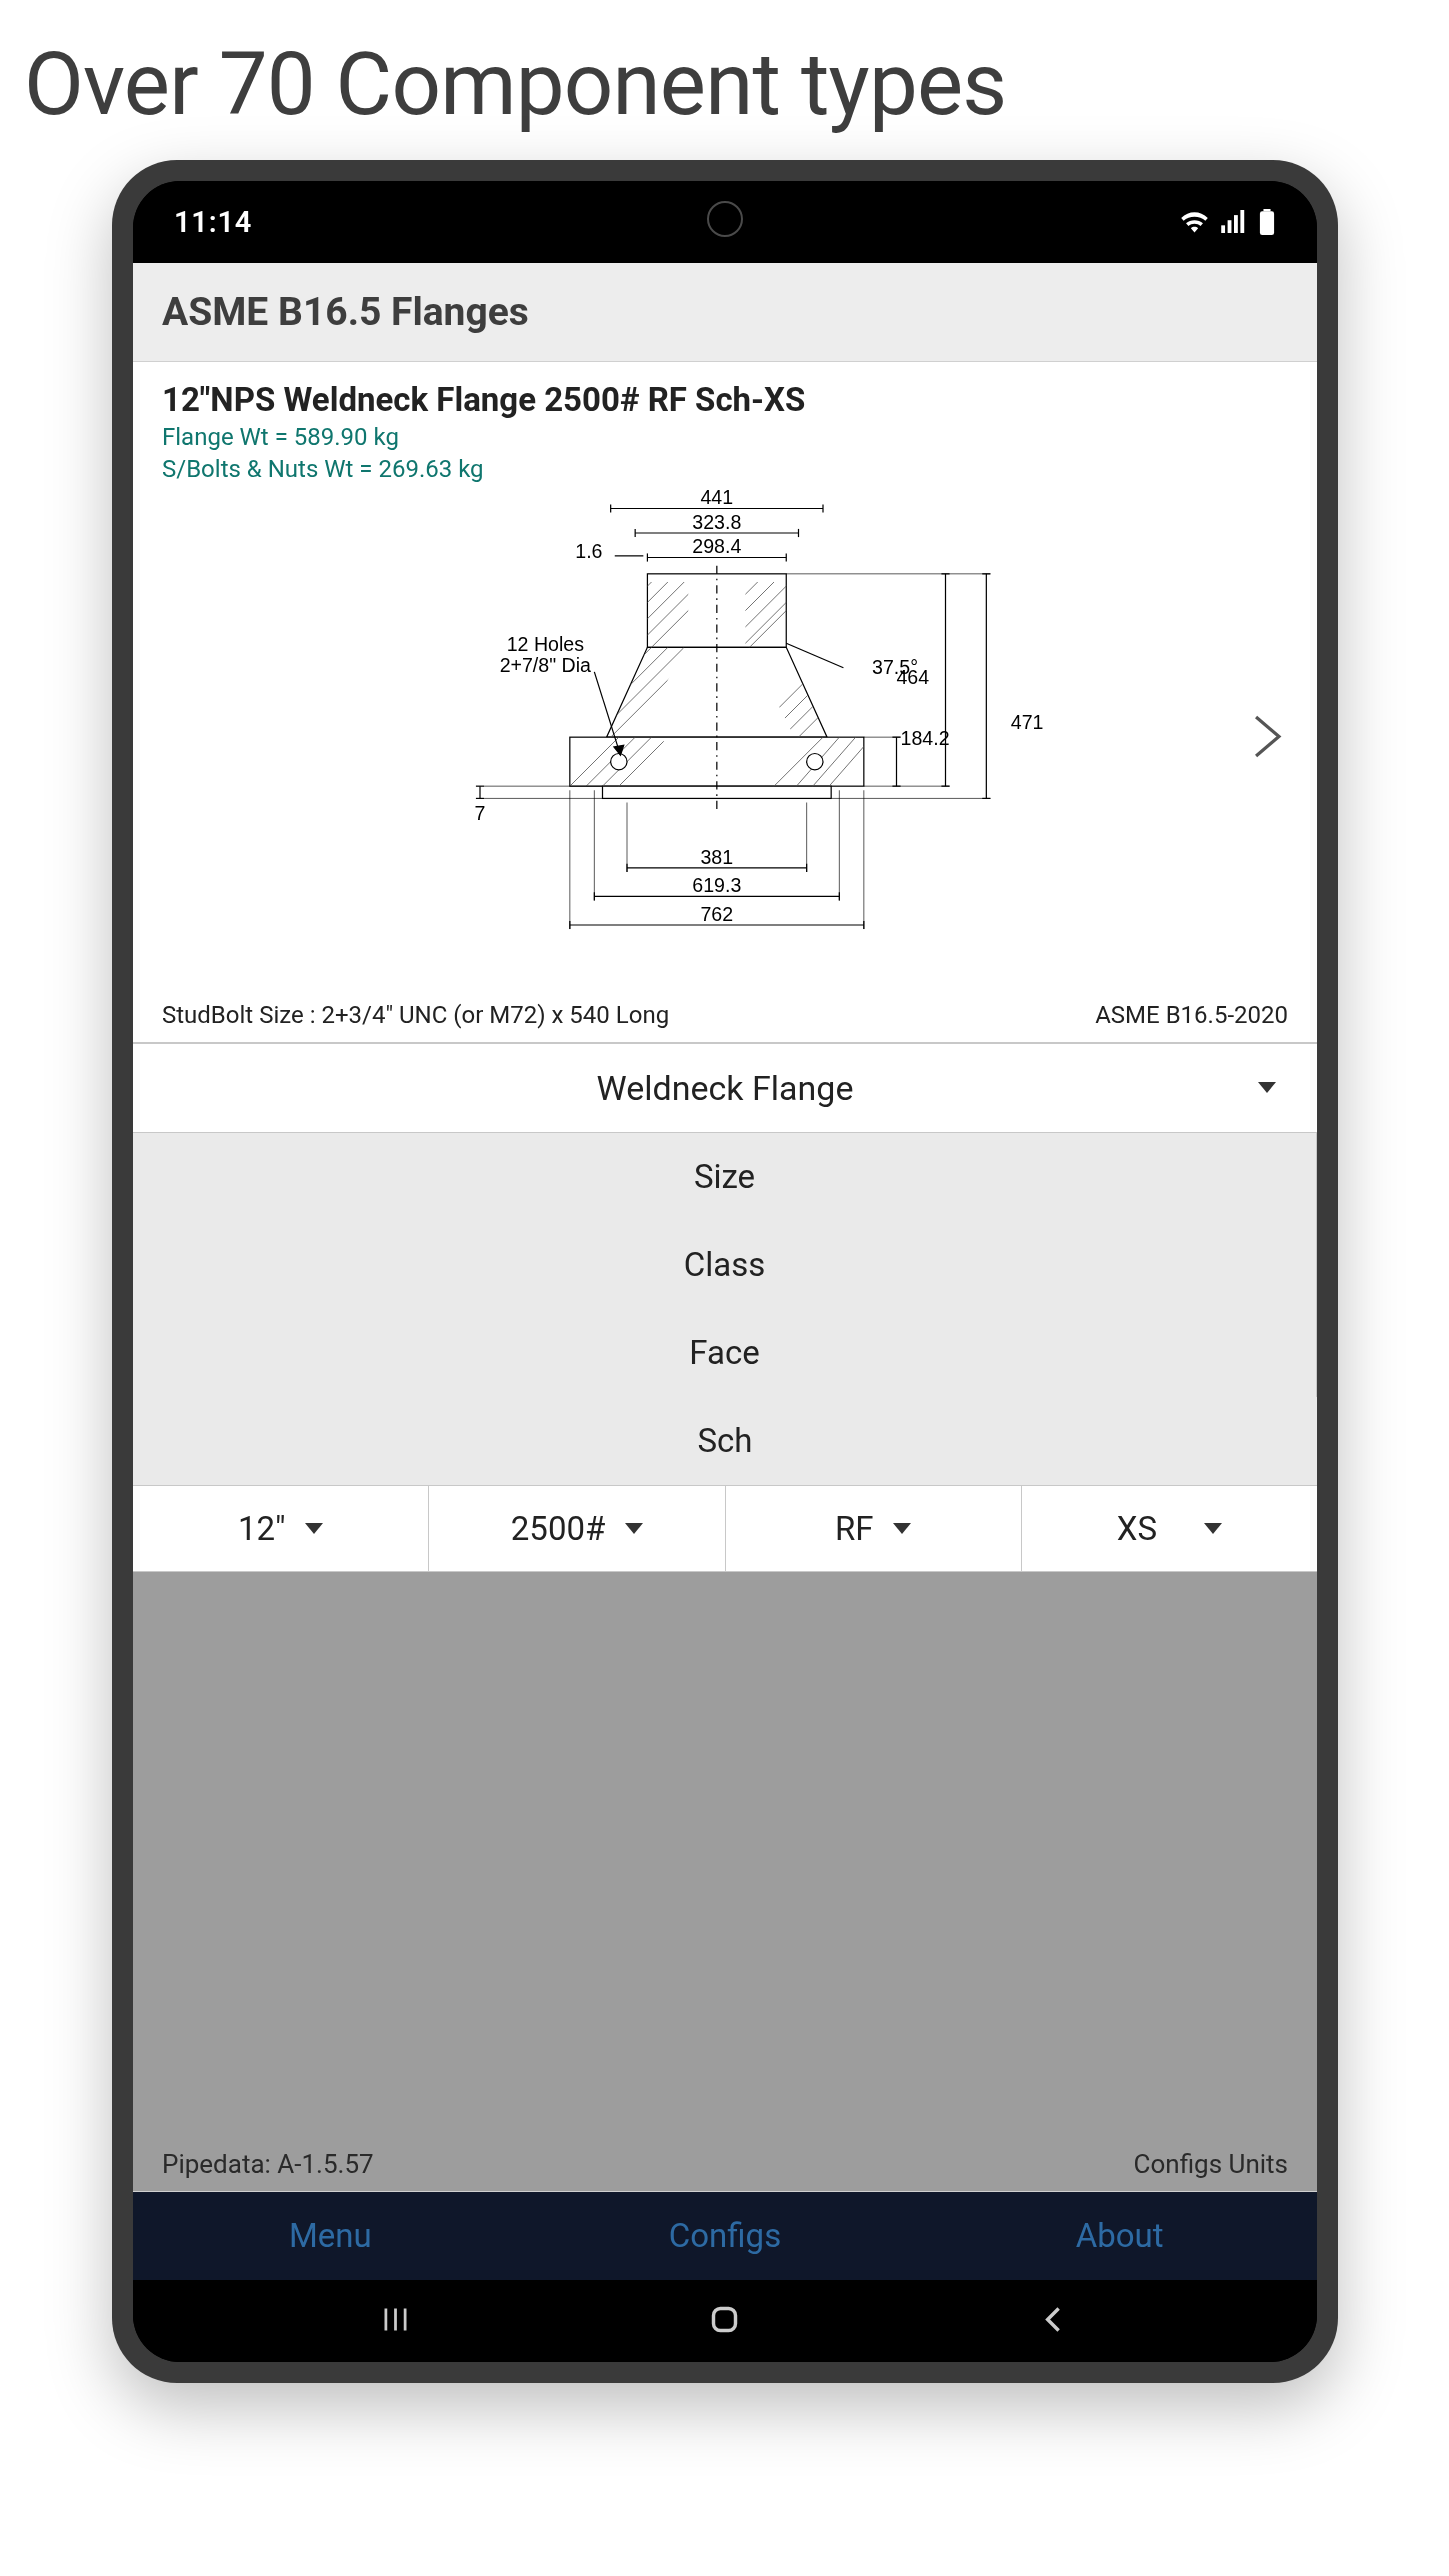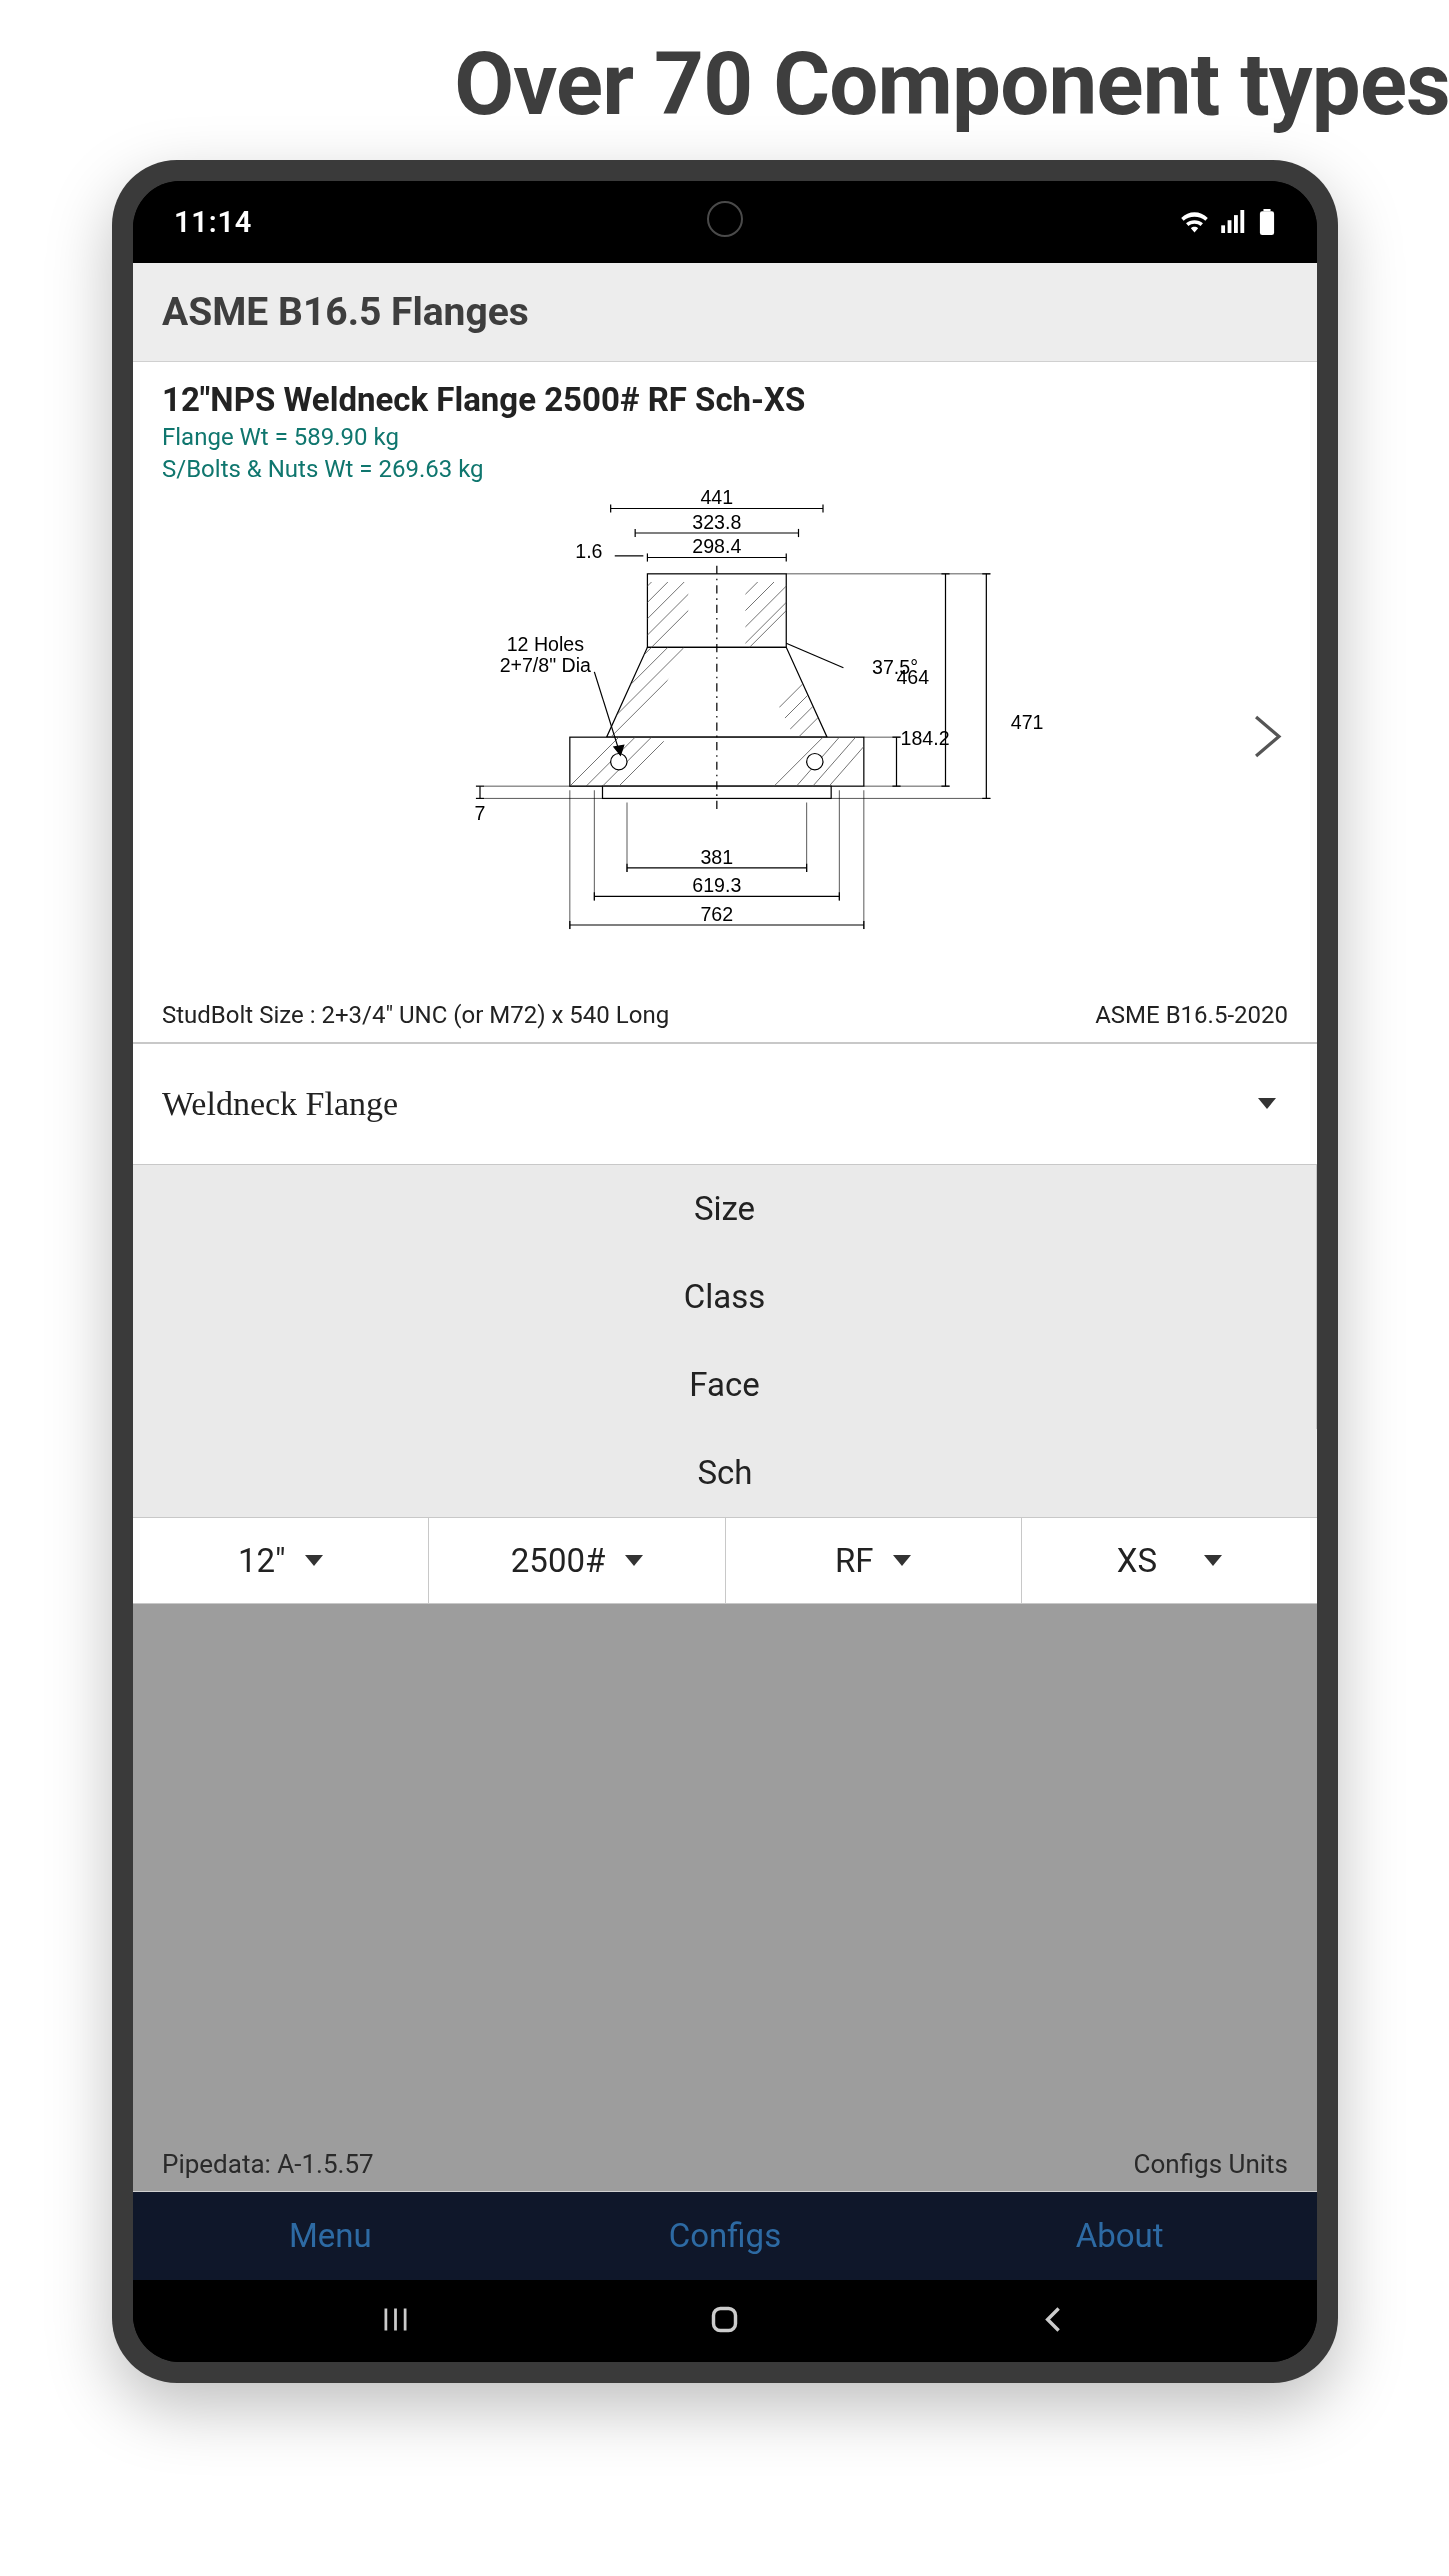--- a/index.html
+++ b/index.html
@@ -6,25 +6,26 @@
   body {
     font-family: -apple-system, BlinkMacSystemFont, "Segoe UI", Roboto, Arial, sans-serif;
     background: #ffffff;
     width: 1450px;
     height: 2576px;
     overflow: hidden;
     position: relative;
   }
   .page-title {
     font-size: 87px;
-    font-weight: 700;
+    font-weight: 400;
     color: #3e3e3e;
-    text-align: right;
+    text-align: left;
     padding: 33px 0 24.5px 0;
     letter-spacing: -0.8px;
+    margin-left: 24px;
   }
   .phone-frame {
     width: 1226px;
     height: 2223px;
     margin: 0 auto;
     background: #3a3a3a;
     border-radius: 65px;
     padding: 21px;
     box-shadow: 0 24.5px 65px rgba(0,0,0,0.25);
     position: relative;
@@ -111,28 +112,28 @@
   .detail-footer {
     display: flex;
     justify-content: space-between;
     padding: 9.8px 29px 13px 29px;
     font-size: 24px;
     color: #222;
   }
   .type-dropdown {
     border-top: 0.8px solid #c8c8c8;
     border-bottom: 1.6px solid #c8c8c8;
-    padding: 41px 29px;
+    padding: 24px 29px;
     display: flex;
     align-items: center;
+    justify-content: center;
     position: relative;
     font-size: 34px;
     color: #222;
     background: #fff;
-    font-family: Liberation Serif, serif;
   }
   .type-dropdown .tri {
     position: absolute;
     right: 41px;
   }
   .param-table { display: flex; flex-direction: column; }
   .param-header-row { display: flex; border-bottom: 1.6px solid #c8c8c8; flex-direction: column; }
   .param-header-cell {
     flex: 1;
     background: #eaeaea;

